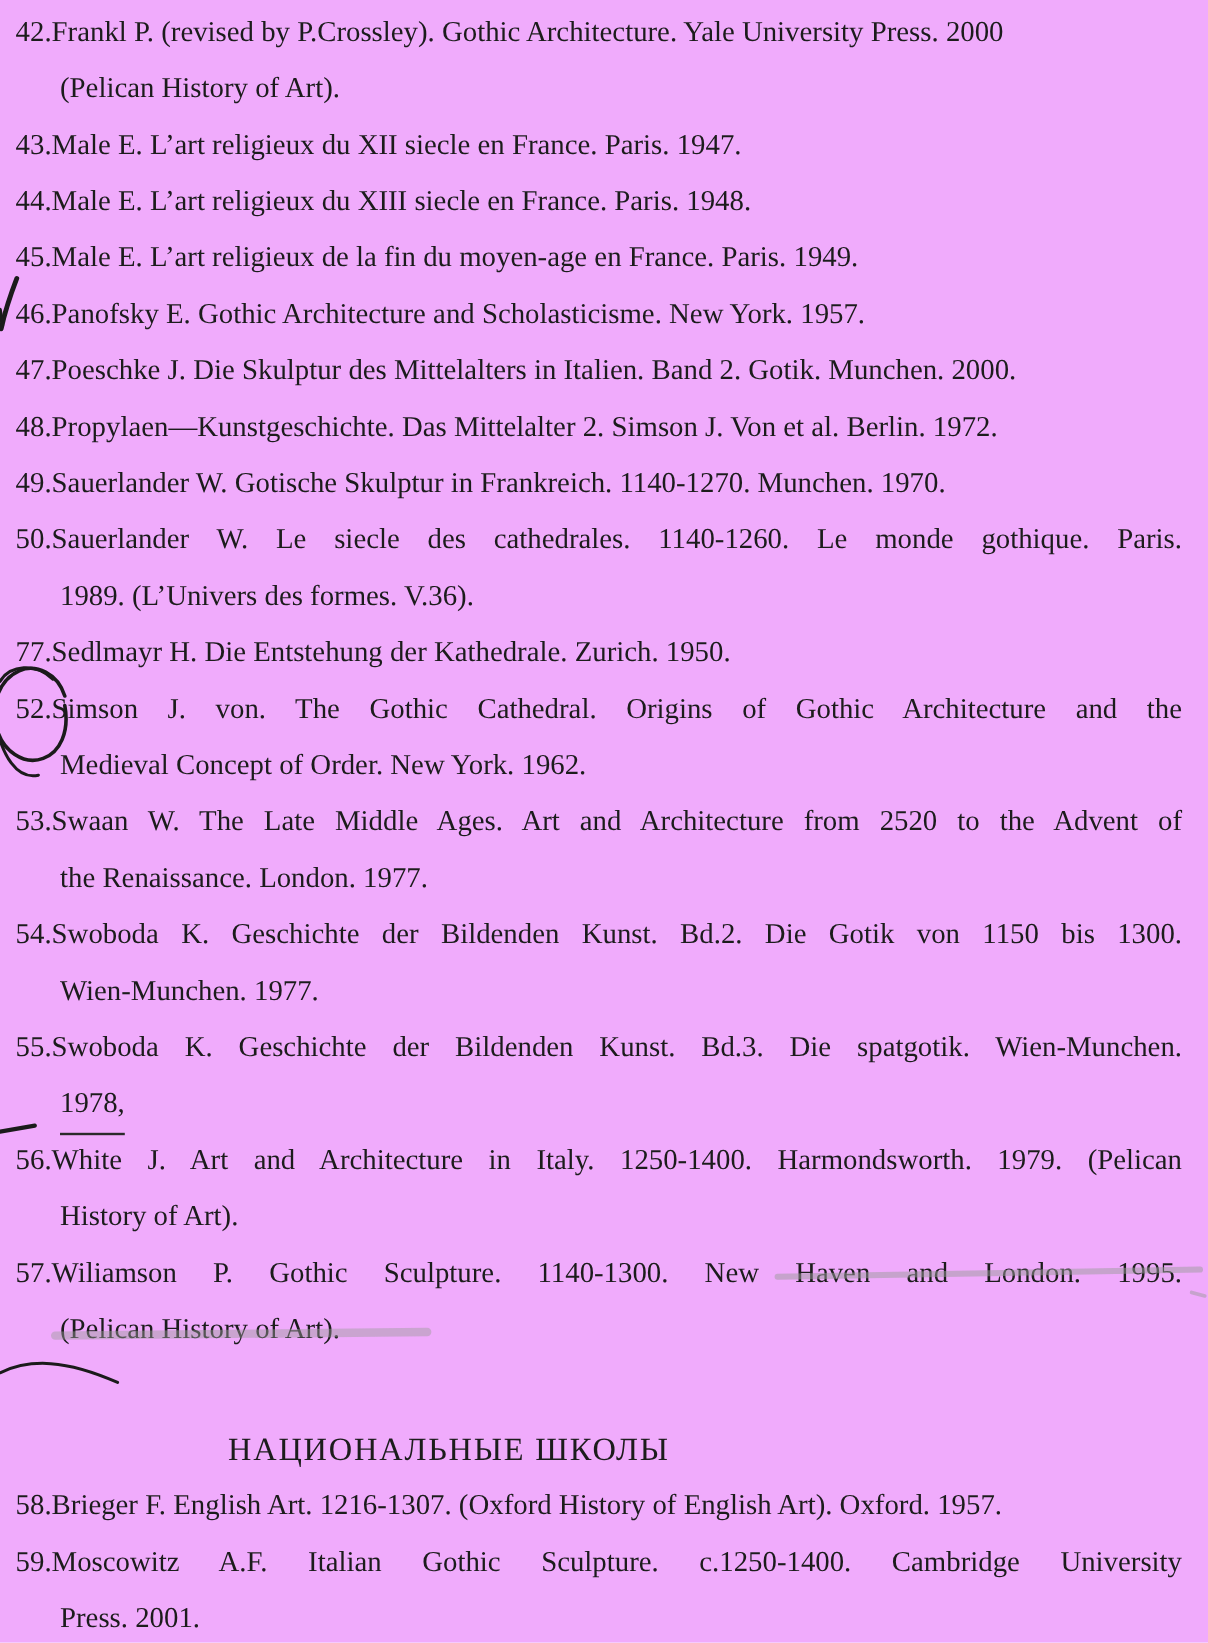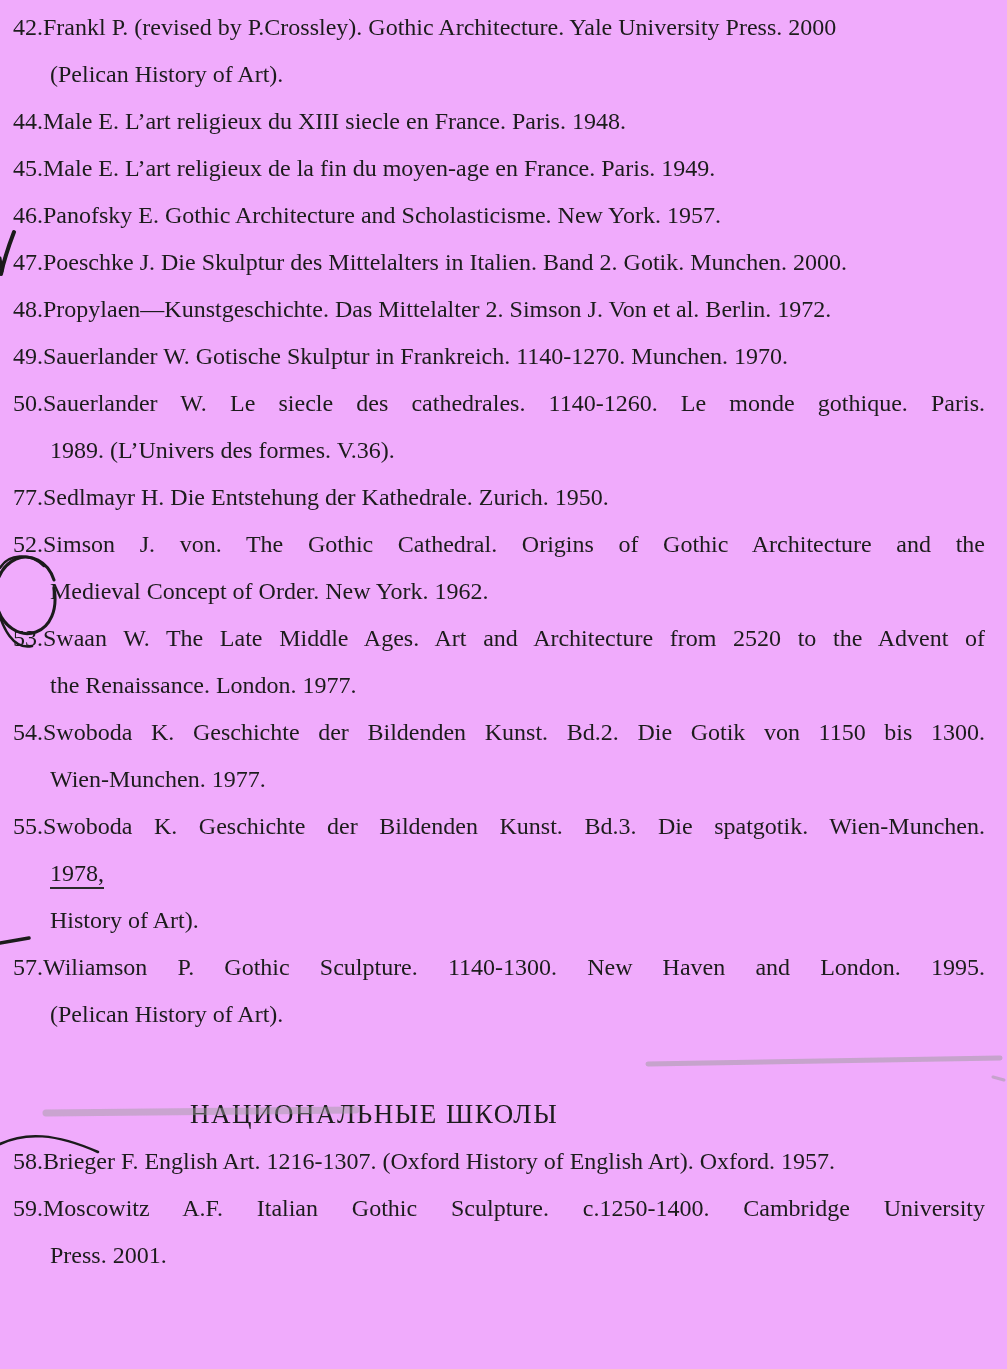--- a/index.html
+++ b/index.html
@@ -30,21 +30,21 @@
   }
   .cont { padding-left: 37px; }
   .just {
     white-space: normal;
     text-align: justify;
     text-align-last: justify;
   }
   .italic { }
   .u {
     border-bottom: 2px solid #2a2a2a;
-    padding-bottom: 1px;
+    padding-bottom: 11px;
   }
   .heading {
     height: 47px;
     line-height: 47px;
     margin-top: 53px;
     padding-left: 177px;
     letter-spacing: 1.5px;
     font-size: 27px;
     white-space: nowrap;
   }
@@ -61,20 +61,23 @@
 </head>
 <body>
 
 <div class="page">
 
   <div class="entry">
     <div class="line">42.Frankl P. (revised by P.Crossley). Gothic Architecture. Yale University Press. 2000</div>
     <div class="line cont">(Pelican History of Art).</div>
   </div>
 
+  <div class="entry">
+    <div class="line">43.Male E. L’art religieux du XII siecle en France. Paris. 1947.</div>
+  </div>
 
   <div class="entry">
     <div class="line">44.Male E. L’art religieux du XIII siecle en France. Paris. 1948.</div>
   </div>
 
   <div class="entry">
     <div class="line">45.Male E. L’art religieux de la fin du moyen-age en France. Paris. 1949.</div>
   </div>
 
   <div class="entry">
@@ -116,20 +119,21 @@
     <div class="line just">54.Swoboda K. Geschichte der Bildenden Kunst. Bd.2. Die Gotik von 1150 bis 1300.</div>
     <div class="line cont">Wien-Munchen. 1977.</div>
   </div>
 
   <div class="entry italic">
     <div class="line just">55.Swoboda K. Geschichte der Bildenden Kunst. Bd.3. Die spatgotik. Wien-Munchen.</div>
     <div class="line cont"><span class="u">1978,</span></div>
   </div>
 
   <div class="entry">
+    <div class="line just">56.White J. Art and Architecture in Italy. 1250-1400. Harmondsworth. 1979. (Pelican</div>
     <div class="line cont">History of Art).</div>
   </div>
 
   <div class="entry">
     <div class="line just">57.Wiliamson P. Gothic Sculpture. 1140-1300. New Haven and London. 1995.</div>
     <div class="line cont">(Pelican History of Art).</div>
   </div>
 
   <div class="heading">НАЦИОНАЛЬНЫЕ ШКОЛЫ</div>
 

